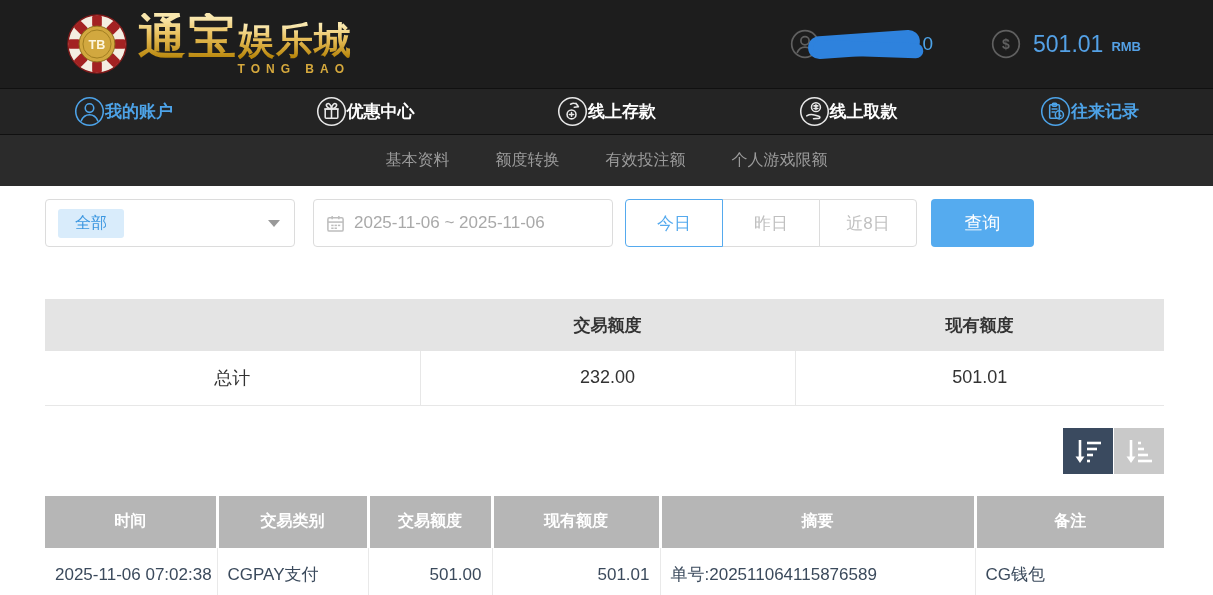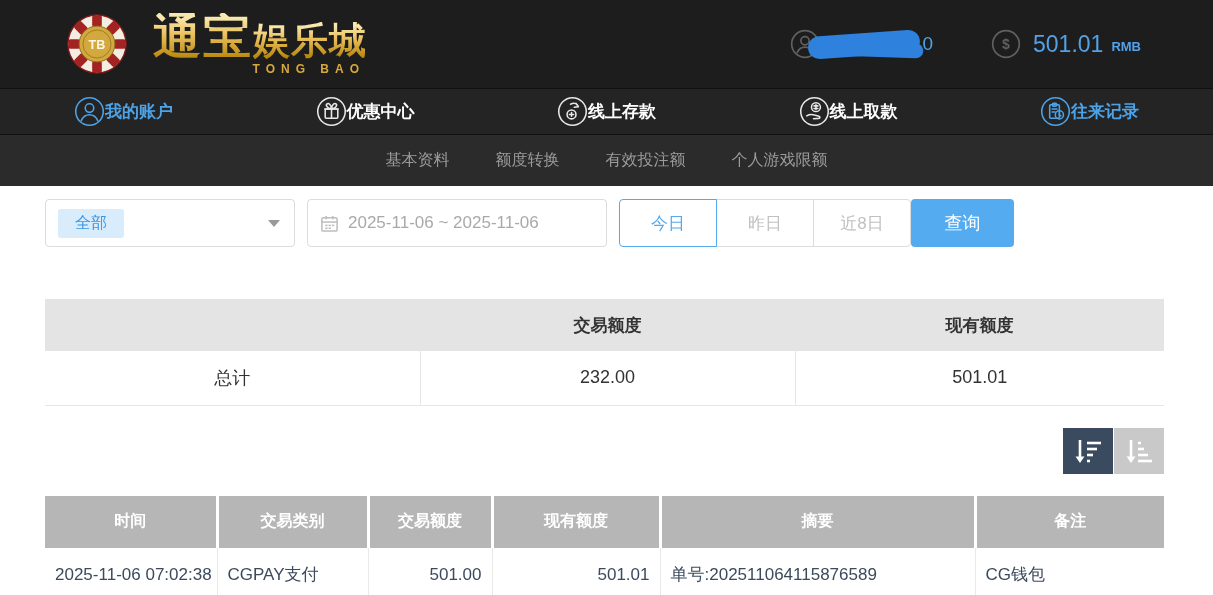--- a/index.html
+++ b/index.html
@@ -1,21 +1,21 @@
 <!DOCTYPE html>
 <html><head>
 <meta charset="utf-8">
 <style>
   * { margin:0; padding:0; box-sizing:border-box; }
   html,body { width:1213px; height:595px; overflow:hidden; background:#fff;
     font-family:"Liberation Sans","DejaVu Sans",sans-serif; }
 
   
   .app-header { height:88px; background:#1d1d1d; display:flex; align-items:center; }
-  .brand { display:flex; align-items:center; margin-left:66px; gap:25px; }
+  .brand { display:flex; align-items:center; margin-left:66px; gap:10px; }
   .brand-chip { width:62px; height:62px; }
   .brand-text { position:relative; display:flex; align-items:baseline; line-height:1; padding-bottom:14px; }
   .brand-main { font-size:48px; font-weight:bold;
     background:linear-gradient(180deg,#f9e7ae 10%,#e9c05c 45%,#b8860b 95%);
     -webkit-background-clip:text; background-clip:text; color:transparent; letter-spacing:2px;}
   .brand-rest { font-size:37px; font-weight:bold;
     background:linear-gradient(180deg,#f9e7ae 10%,#e9c05c 45%,#b8860b 95%);
     -webkit-background-clip:text; background-clip:text; color:transparent; letter-spacing:1px;}
   .brand-latin { position:absolute; right:2px; bottom:0; font-size:12px; font-weight:bold;
     color:#d6a93d; letter-spacing:6px;margin-left:12px; }
@@ -50,32 +50,32 @@
   .sub-nav a { color:#9b9b9b; font-size:16px; text-decoration:none; cursor:pointer; }
 
   
   .content { padding:13px 49px 0 45px; }
   .filter-bar { display:flex; align-items:center; height:48px; }
   .type-select { width:250px; height:48px; border:1px solid #dcdcdc; border-radius:4px;
     display:flex; align-items:center; padding:0 14px 0 12px; cursor:pointer; }
   .selected-tag { background:#d9ecfb; color:#3a96e0; font-size:16px; padding:4px 17px; border-radius:3px; }
   .chevron { margin-left:auto; width:0; height:0; border-left:6px solid transparent; border-right:6px solid transparent;
     border-top:7px solid #999; }
-  .date-input { width:300px; height:48px; border:1px solid #dcdcdc; border-radius:4px; margin-left:12px;
+  .date-input { width:300px; height:48px; border:1px solid #dcdcdc; border-radius:4px; margin-left:18px;
     display:flex; align-items:center; padding:0 12px; gap:9px; cursor:pointer; }
   .cal-ico path, .cal-ico rect, .cal-ico line { fill:none; stroke:#bdbdbd; stroke-width:1.6; }
   .date-text { color:#a9a9a9; font-size:17px; white-space:nowrap; }
   .quick-group { display:flex; margin-left:12px; }
   .quick-btn { width:98px; height:48px; background:#fff; border:1px solid #dcdcdc; color:#c0c0c0;
     font-size:17px; cursor:pointer; font-family:inherit; }
   .quick-btn + .quick-btn { margin-left:-1px; }
   .quick-btn:first-child { border-radius:4px 0 0 4px; }
   .quick-btn:last-child { border-radius:0 4px 4px 0; }
   .quick-btn.active { border:1px solid #55aaee; color:#55aaee; position:relative; z-index:1; }
-  .search-btn { width:103px; height:48px; background:#55abef; border:none; border-radius:4px;
+  .search-btn { width:103px; height:48px; margin-left:14px; background:#55abef; border:none; border-radius:4px;
     color:#fff; font-size:18px; cursor:pointer; font-family:inherit; }
 
   
   .summary-table { width:100%; border-collapse:collapse; table-layout:fixed; margin-top:52px; }
   .summary-table col.c1 { width:375px; } .summary-table col.c2 { width:375px; } .summary-table col.c3 { width:369px; }
   .summary-table thead td { height:52px; background:#e4e4e4; text-align:center; font-size:17px; font-weight:bold; color:#333; }
   .summary-table tbody td { height:54px; text-align:center; font-size:18px; color:#333;
     border-bottom:1px solid #e7e7e7; background:#fff; }
   .summary-table tbody td + td { border-left:1px solid #e7e7e7; }
 

